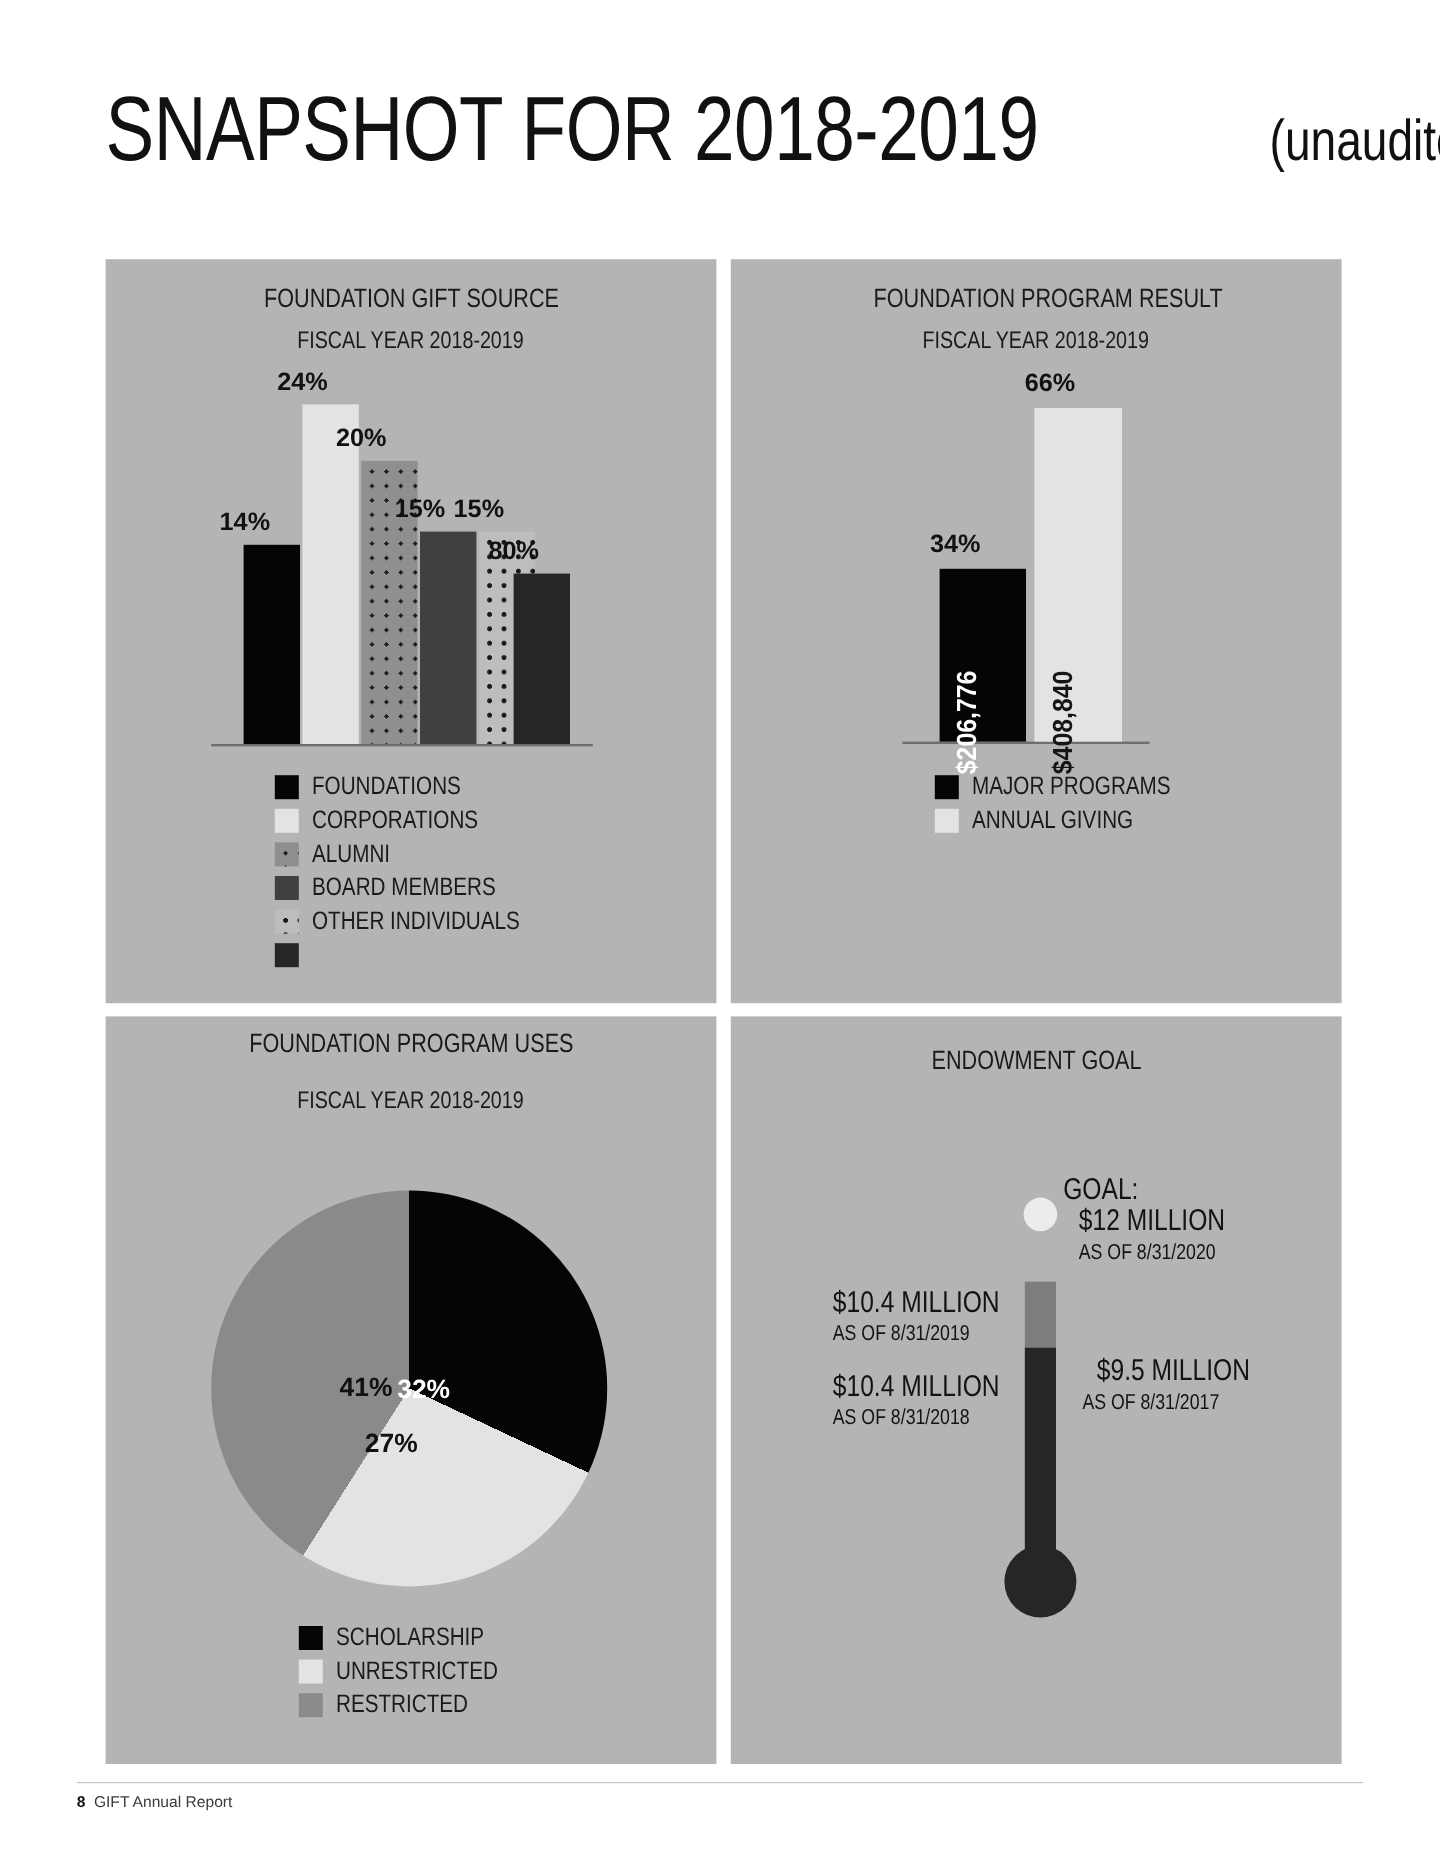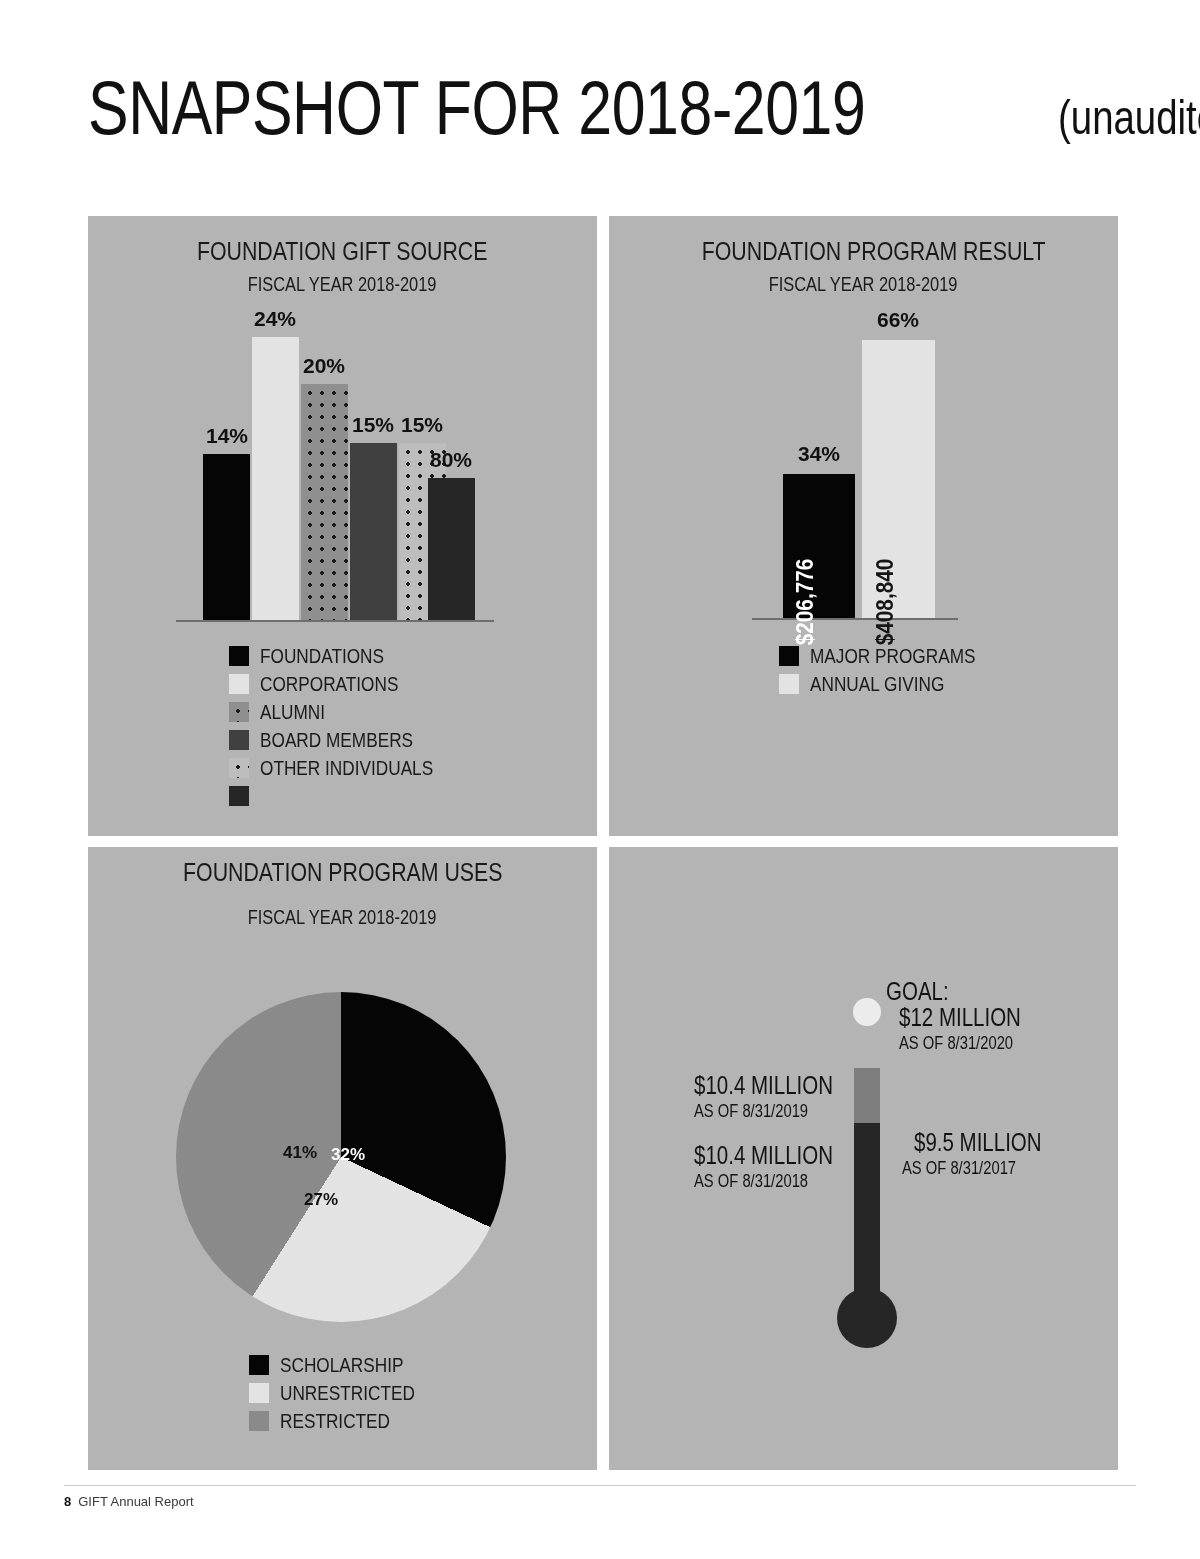--- a/index.html
+++ b/index.html
@@ -66,21 +66,21 @@
     transform-origin: left center;
     display: inline-block;
     white-space: nowrap;
   }
 
   .panel-title {
     position: absolute;
     left: 0; right: 0;
     text-align: center;
     color: #1a1a1a;
-    font-size: 26px;
+    font-size: 22px;
     font-weight: 400;
   }
   .panel-subtitle {
     position: absolute;
     left: 0; right: 0;
     text-align: center;
     color: #1a1a1a;
     font-size: 20px;
     font-weight: 400;
   }
@@ -89,21 +89,21 @@
   .axis-line {
     position: absolute;
     background: #6e6e6e;
     height: 2px;
   }
   .bar { position: absolute; bottom: 0; }
   .bar-wrap { position: absolute; }
 
   .val-label {
     position: absolute;
-    text-align: center;
+    text-align: left;
     font-size: 21px;
     font-weight: 700;
     color: #111;
     white-space: nowrap;
   }
 
   .swatch {
     position: absolute;
     width: 20px; height: 20px;
   }
@@ -149,21 +149,21 @@
     transform: scaleX(0.9);
   }
 
   
   .pie {
     position: absolute;
     border-radius: 50%;
   }
   .pie-label {
     position: absolute;
-    font-size: 17px;
+    font-size: 22px;
     font-weight: 700;
     white-space: nowrap;
   }
 
   
   .thermo-stem { position: absolute; }
   .thermo-bulb { position: absolute; border-radius: 50%; }
   .goal-dot { position: absolute; border-radius: 50%; }
   .endow-big {
     position: absolute;
@@ -319,20 +319,23 @@
 
     <div class="swatch f-white" style="left:161px; top:536px;"></div>
     <div class="legend-text" style="left:192px; top:534px;"><span class="cond-l">UNRESTRICTED</span></div>
 
     <div class="swatch f-gray" style="left:161px; top:564px;"></div>
     <div class="legend-text" style="left:192px; top:562px;"><span class="cond-l">RESTRICTED</span></div>
   </div>
 
   <div class="panel" id="panel-endowment">
 
+    <div class="panel-title" style="top:24px;">
+      <span class="cond">ENDOWMENT GOAL</span>
+    </div>
 
     <div class="goal-dot" style="left:244px; top:151px; width:28px; height:28px; background:#ececec;"></div>
 
     <div class="endow-big" style="left:277px; top:130px;"><span class="cond-l">GOAL:</span></div>
     <div class="endow-big" style="left:290px; top:156px;"><span class="cond-l">$12 MILLION</span></div>
     <div class="endow-small" style="left:290px; top:186px;"><span class="cond-l">AS OF 8/31/2020</span></div>
 
     <div class="thermo-stem" style="left:245px; top:221px;  width:26px; height:55px;  background:#7d7d7d;"></div>
     <div class="thermo-stem" style="left:245px; top:276px;  width:26px; height:215px; background:#262626;"></div>
     <div class="thermo-bulb" style="left:228px; top:441px;  width:60px; height:60px;  background:#262626;"></div>

